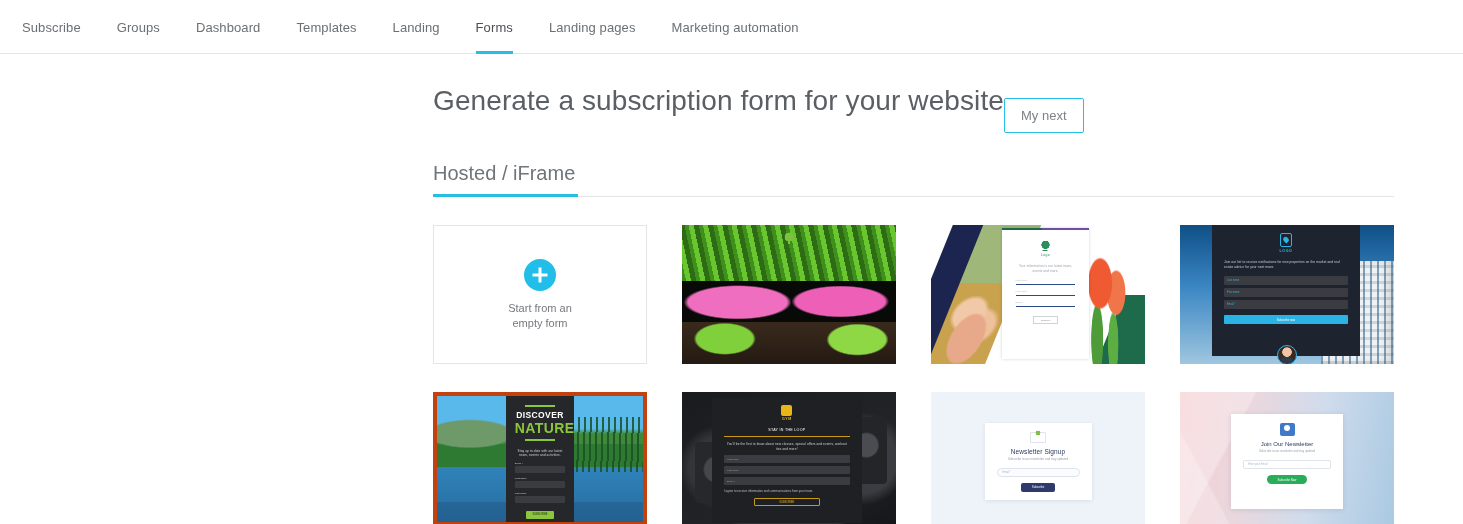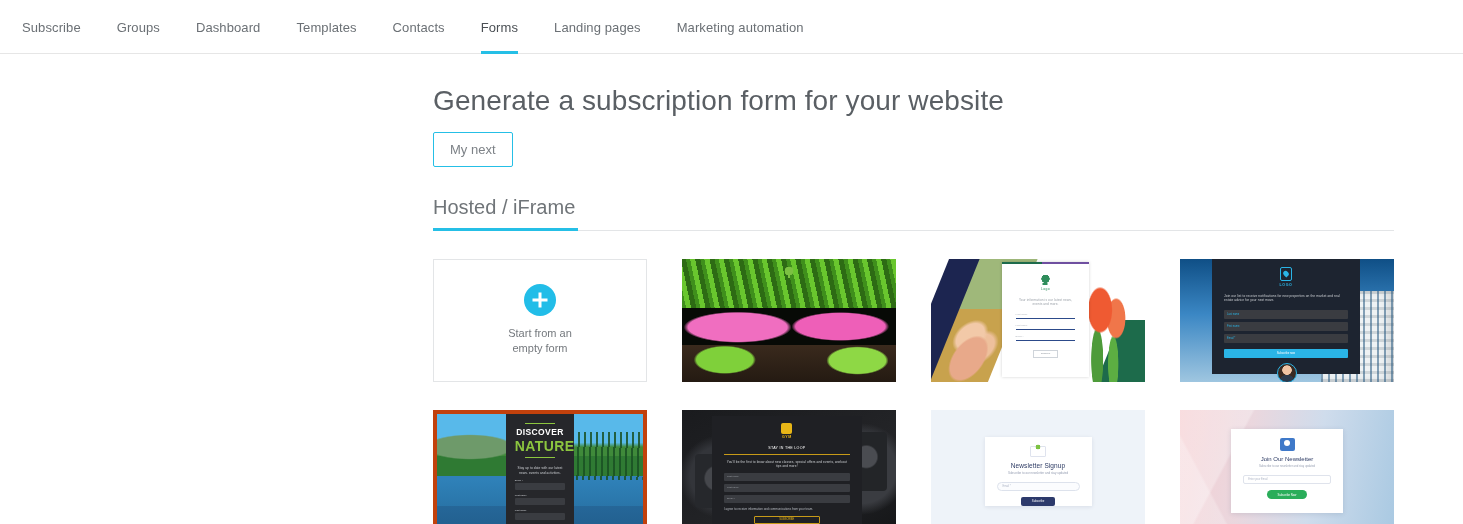--- a/index.html
+++ b/index.html
@@ -47,23 +47,21 @@
   .content {
     position: absolute;
     left: 433px;
     top: 0;
     width: 961px;
   }
 
   .head-row {
     display: flex;
     align-items: flex-start;
-    justify-content: space-between;
     padding-top: 30px;
-    flex-direction: column;
   }
   .page-title {
     font-size: 28px;
     font-weight: 400;
     color: #5a5f64;
     letter-spacing: .1px;
     line-height: 1.2;
   }
   .myforms-btn {
     margin-top: 14px;
@@ -96,21 +94,21 @@
 
   
   .grid {
     margin-top: 28px;
     display: grid;
     grid-template-columns: repeat(4, 214px);
     gap: 28px 35px;
   }
   .card {
     width: 214px;
-    height: 123px;
+    height: 139px;
     overflow: hidden;
     position: relative;
     cursor: pointer;
     background: #fff;
   }
   .card.empty {
     border: 1px solid #e3e5e7;
     display: flex;
     flex-direction: column;
     align-items: center;
@@ -317,21 +315,21 @@
   <div class="nav-item">
       <span>Groups</span>
     </div>
   <div class="nav-item">
       <span>Dashboard</span>
     </div>
   <div class="nav-item">
       <span>Templates</span>
     </div>
   <div class="nav-item">
-      <span>Contacts</span>
+      <span>Landing</span>
     </div>
   <div class="nav-item active">
       <span>Forms</span>
     </div>
   <div class="nav-item">
       <span>Landing pages</span>
     </div>
   <div class="nav-item">
       <span>Marketing automation</span>
     </div>

